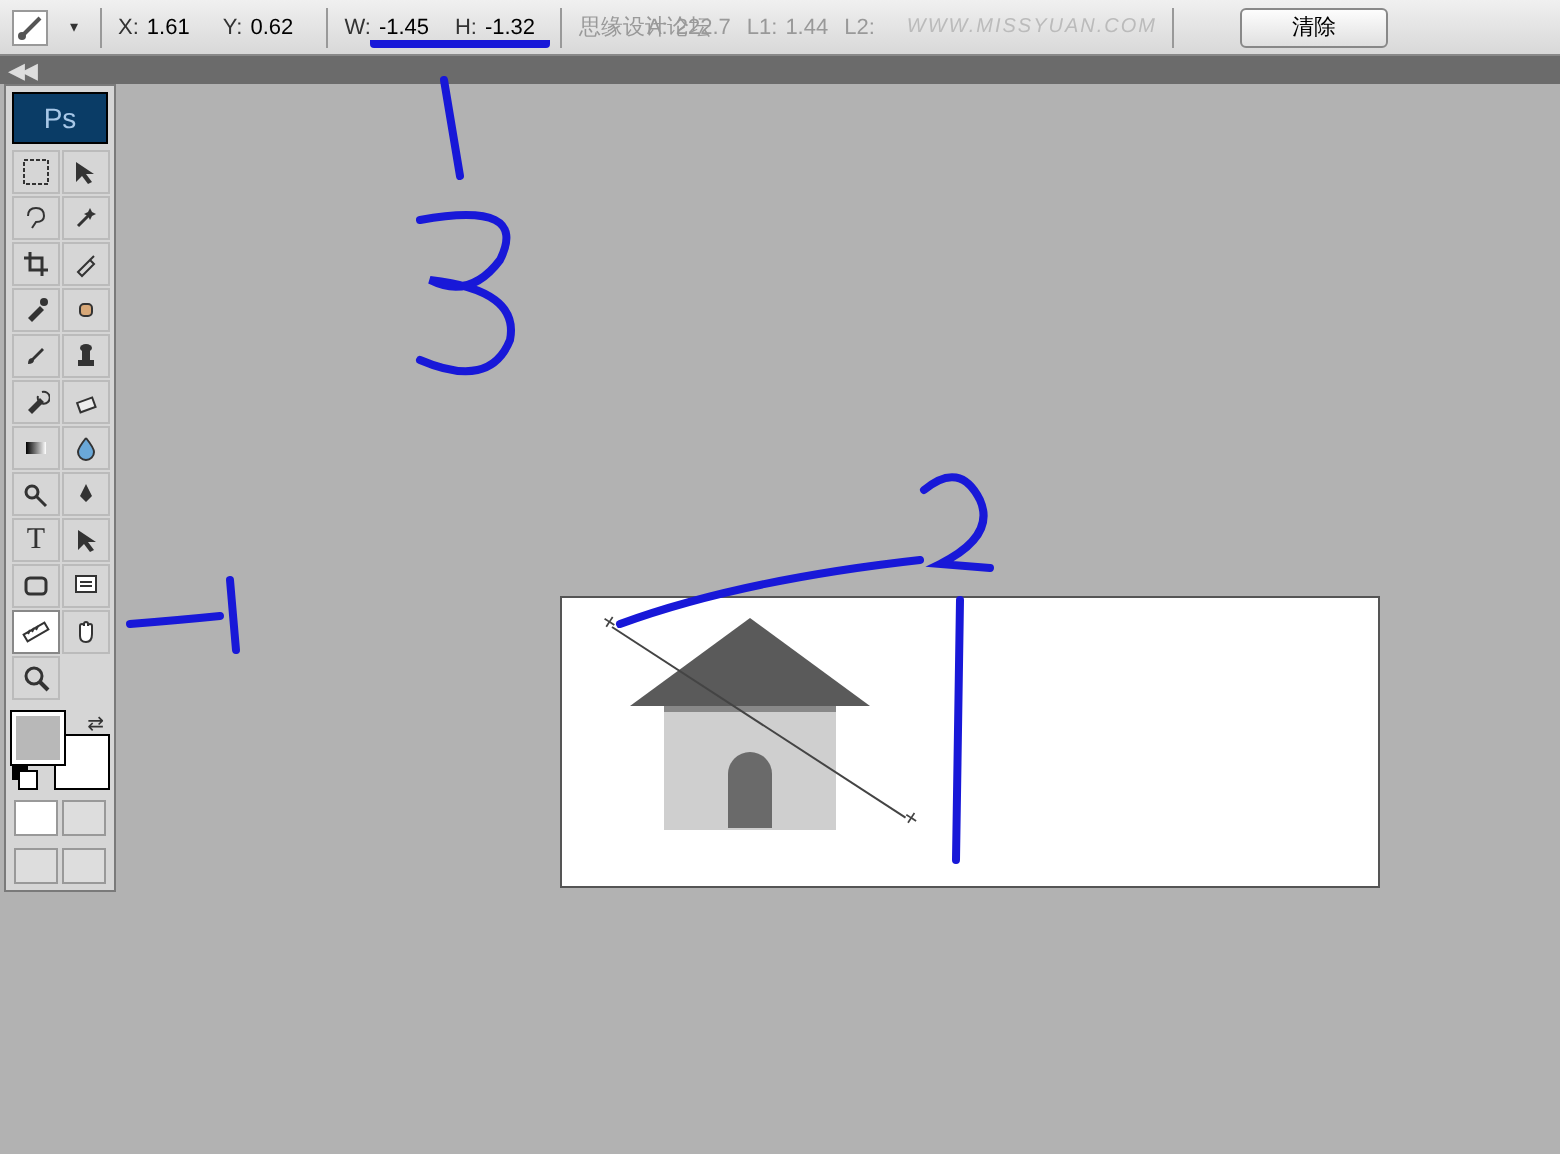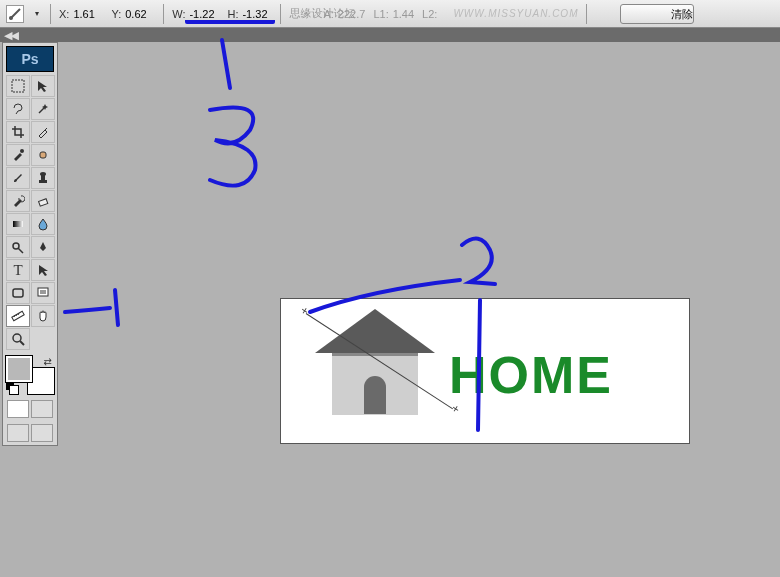--- a/index.html
+++ b/index.html
@@ -6,25 +6,25 @@
 body{width:780px;height:577px;background:#b2b2b2;overflow:hidden;position:relative;}
 .topbar{position:absolute;top:0;left:0;right:0;height:28px;background:linear-gradient(#f0f0f0,#d8d8d8);border-bottom:1px solid #888;display:flex;align-items:center;padding:0 6px;gap:8px;}
 .tool-icon{width:18px;height:18px;background:#fff;border:1px solid #999;display:flex;align-items:center;justify-content:center;}
 .dropdown-arrow{width:10px;height:18px;display:flex;align-items:center;justify-content:center;font-size:8px;color:#333;}
 .sep{width:1px;height:20px;background:#999;}
 .info-group{display:flex;gap:4px;color:#333;}
 .info-group .label{color:#333;}
 .info-group .value{color:#000;min-width:30px;}
 .faded{color:#999;}
 .watermark{color:#bbb;font-size:10px;letter-spacing:1px;margin-left:4px;font-style:italic;}
-.clear-btn{margin-left:auto;margin-right:80px;width:74px;height:20px;background:linear-gradient(#fdfdfd,#e0e0e0);border:1px solid #888;border-radius:3px;text-align:right;line-height:18px;cursor:pointer;}
+.clear-btn{margin-left:auto;margin-right:80px;width:74px;height:20px;background:linear-gradient(#fdfdfd,#e0e0e0);border:1px solid #888;border-radius:3px;text-align:center;line-height:18px;cursor:pointer;}
 .collapse-bar{position:absolute;top:28px;left:0;right:0;height:14px;background:#6b6b6b;display:flex;align-items:center;padding-left:4px;color:#ddd;font-size:9px;}
 .collapse-bar .arrows{letter-spacing:-2px;}
 .tools-panel{position:absolute;top:42px;left:2px;width:56px;background:#d6d6d6;border:1px solid #7a7a7a;padding:3px;}
-.ps-logo{width:48px;height:26px;background:#0a3c66;color:#a8c8e8;font-weight:bold;font-size:14px;display:flex;align-items:center;justify-content:center;border:1px solid #000;margin-bottom:3px;}
+.ps-logo{width:48px;height:26px;background:#0a3c66;color:#a8c8e8;font-weight:normal;font-size:14px;display:flex;align-items:center;justify-content:center;border:1px solid #000;margin-bottom:3px;}
 .tool-grid{display:grid;grid-template-columns:24px 24px;gap:1px;}
 .tool{width:24px;height:22px;background:#d6d6d6;border:1px solid #bbb;display:flex;align-items:center;justify-content:center;cursor:pointer;font-size:13px;color:#333;position:relative;}
 .tool.selected{background:#fff;border:1px solid #888;}
 .swatches{margin-top:6px;position:relative;width:48px;height:38px;}
 .swatch-fg{position:absolute;top:0;left:0;width:26px;height:26px;background:#b8b8b8;border:2px solid #fff;outline:1px solid #000;}
 .swatch-bg{position:absolute;bottom:0;right:0;width:26px;height:26px;background:#fff;border:2px solid #fff;outline:1px solid #000;}
 .swatch-swap{position:absolute;top:0;right:2px;font-size:10px;color:#333;}
 .swatch-reset{position:absolute;bottom:0;left:0;width:12px;height:12px;}
 .swatch-reset::before{content:"";position:absolute;width:8px;height:8px;background:#000;top:0;left:0;}
 .swatch-reset::after{content:"";position:absolute;width:8px;height:8px;background:#fff;border:1px solid #000;top:3px;left:3px;}
@@ -61,21 +61,21 @@
     <span class="label">X:</span>
     <span class="value">1.61</span>
   </div>
   <div class="info-group">
     <span class="label">Y:</span>
     <span class="value">0.62</span>
   </div>
   <div class="sep"></div>
   <div class="info-group">
     <span class="label">W:</span>
-    <span class="value">-1.22</span>
+    <span class="value">-1.45</span>
   </div>
   <div class="info-group">
     <span class="label">H:</span>
     <span class="value">-1.32</span>
   </div>
   <div class="sep"></div>
   <div class="faded">思缘设计论坛</div>
   <div class="info-group faded" style="margin-left:-40px;">
     <span>A:</span>
     <span>222.7</span>
@@ -246,21 +246,20 @@
   </div>
 </div>
 
 <div class="canvas-area">
   <div class="house">
     <div class="roof"></div>
     <div class="wall">
         <div class="door"></div>
       </div>
   </div>
-  <div class="home-text">HOME</div>
   <div class="measure-line"></div>
 </div>
 
 <div class="underline"></div>
 <div class="annot" style="top:0;left:0;width:780px;height:577px;">
 <svg width="780" height="577">
   <g stroke="#1818d8" stroke-width="4" fill="none" stroke-linecap="round">
 
     <path d="M65 312 Q90 310 110 308"></path>
     <path d="M115 290 L118 325"></path>

